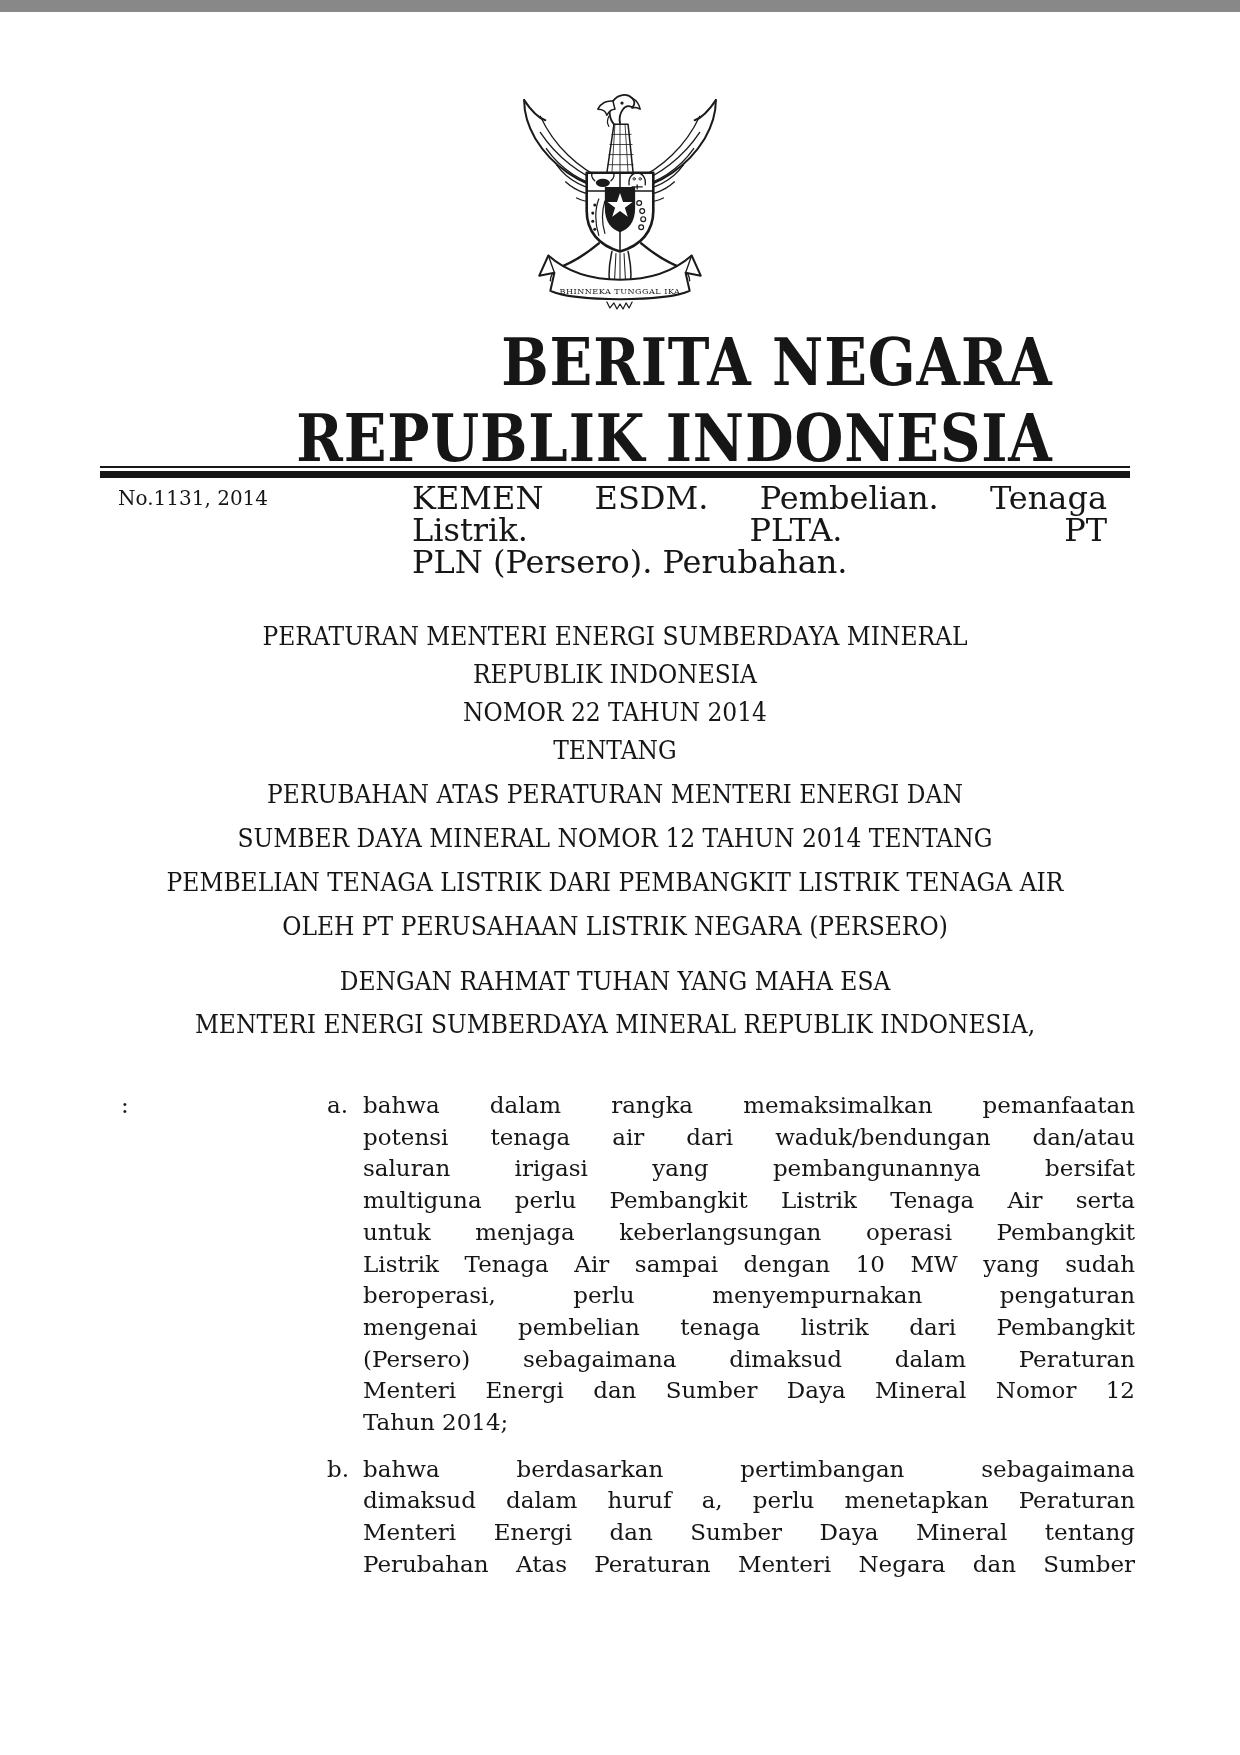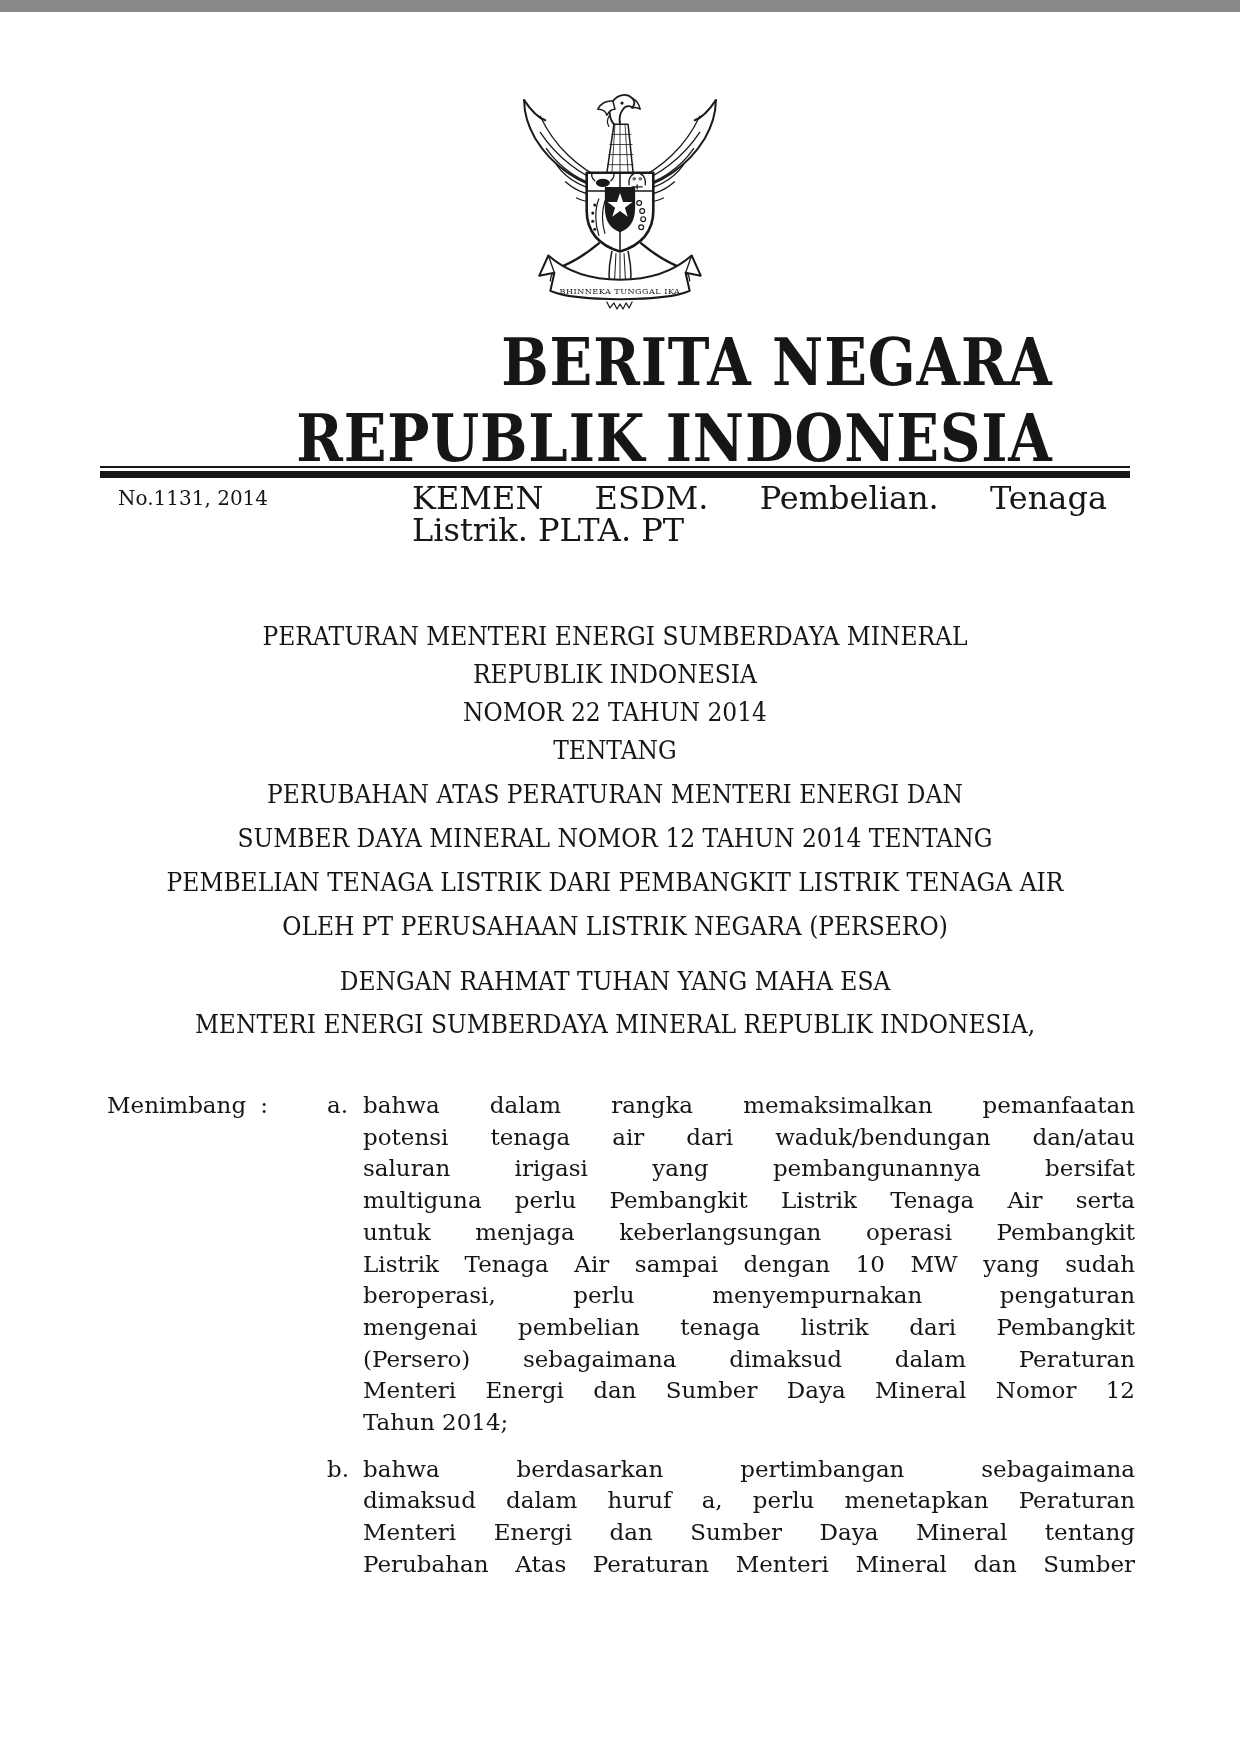--- a/index.html
+++ b/index.html
@@ -125,20 +125,21 @@
     <div class="mline">BERITA NEGARA</div>
     <div class="mline">REPUBLIK INDONESIA</div>
   </div>
 
   <div class="rule-thin"></div>
   <div class="rule-thick"></div>
 
   <div class="issue-no">No.1131, 2014</div>
   <div class="subject">
       <div class="jline">KEMEN ESDM. Pembelian. Tenaga Listrik. PLTA. PT</div>
+      <div class="jline">PLN (Persero). Perubahan.</div>
     </div>
 
   <div class="title-block">
     <div class="tg tg1">
         <div class="jline">PERATURAN MENTERI ENERGI SUMBERDAYA MINERAL</div>
         <div class="jline">REPUBLIK INDONESIA</div>
         <div class="jline">NOMOR 22 TAHUN 2014</div>
         <div class="jline">TENTANG</div>
       </div>
     <div class="tg tg2">
@@ -148,21 +149,20 @@
         <div class="jline">OLEH PT PERUSAHAAN LISTRIK NEGARA (PERSERO)</div>
       </div>
     <div class="tg tg3">
         <div class="jline">DENGAN RAHMAT TUHAN YANG MAHA ESA</div>
         <div class="jline">MENTERI ENERGI SUMBERDAYA MINERAL REPUBLIK INDONESIA,</div>
       </div>
   </div>
 
   <div class="considering">
     <div class="cons-label">
-      <span>Menimbang</span>
       <span class="cons-colon">:</span>
     </div>
     <div class="cons-items">
       <div class="cons-item">
         <div class="cons-letter">a.</div>
         <div class="cons-text">
             <div class="jline">bahwa dalam rangka memaksimalkan pemanfaatan</div>
             <div class="jline">potensi tenaga air dari waduk/bendungan dan/atau</div>
             <div class="jline">saluran irigasi yang pembangunannya bersifat</div>
             <div class="jline">multiguna perlu Pembangkit Listrik Tenaga Air serta</div>
@@ -174,19 +174,19 @@
             <div class="jline">Menteri Energi dan Sumber Daya Mineral Nomor 12</div>
             <div class="jline">Tahun 2014;</div>
           </div>
       </div>
       <div class="cons-item">
         <div class="cons-letter">b.</div>
         <div class="cons-text">
             <div class="jline">bahwa berdasarkan pertimbangan sebagaimana</div>
             <div class="jline">dimaksud dalam huruf a, perlu menetapkan Peraturan</div>
             <div class="jline">Menteri Energi dan Sumber Daya Mineral tentang</div>
-            <div class="jline">Perubahan Atas Peraturan Menteri Mineral dan Sumber</div>
+            <div class="jline">Perubahan Atas Peraturan Menteri Negara dan Sumber</div>
           </div>
       </div>
     </div>
   </div>
 
 </div>
 
 </body></html>

